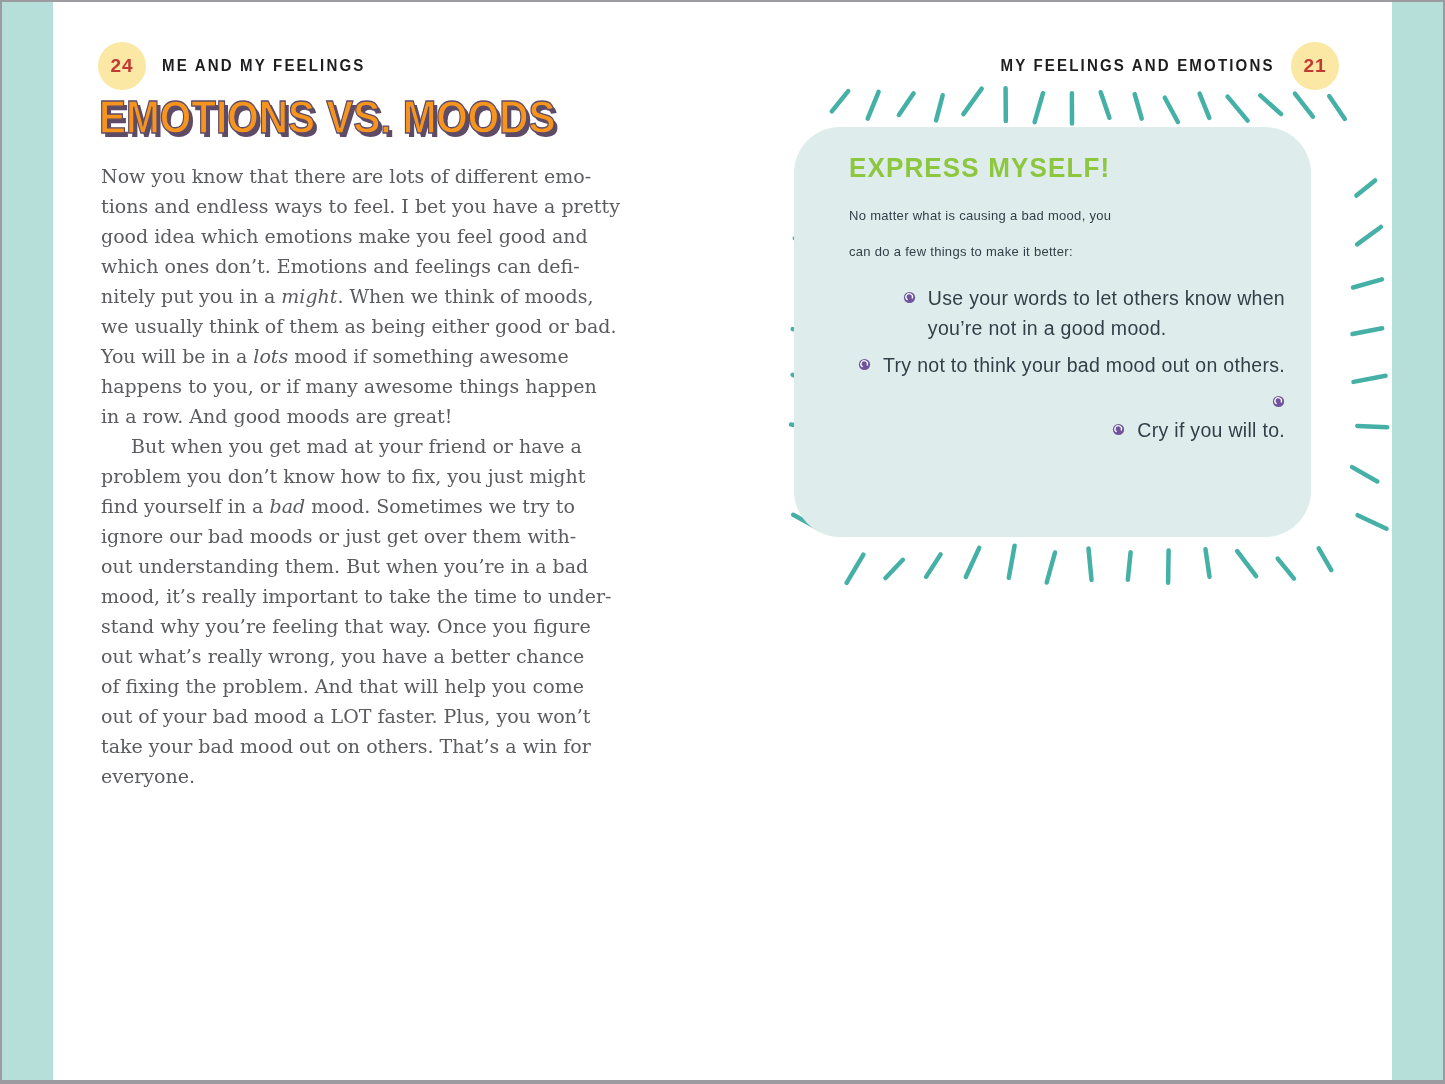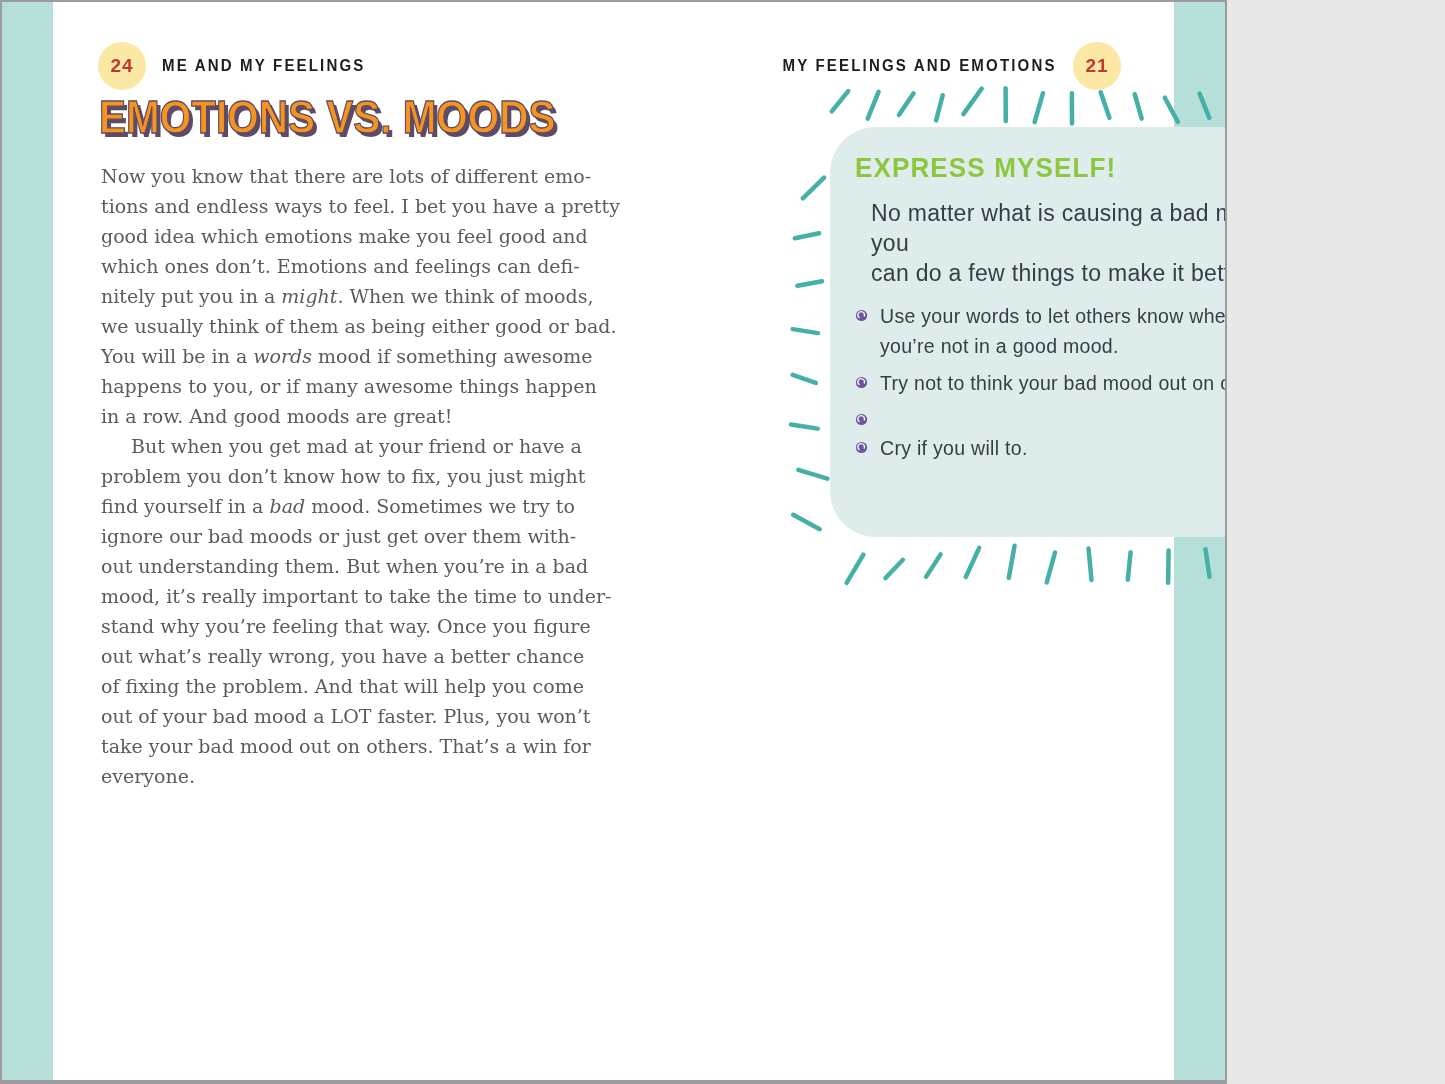--- a/index.html
+++ b/index.html
@@ -1,18 +1,18 @@
 <!DOCTYPE html>
 <html style="--edge-strip: #b6dfda; --accent-teal: #45b0a6; --callout-bg: #deeceb; --callout-title: #8dc63f; --heading-orange: #f7941e; --heading-shadow: #5d4b67; --page-number-red: #c03a31; --badge-yellow: #fae8a4; --body-text: #5a5b5e; --callout-text: #333f48; --bullet-purple: #6f549b;"><head>
 <meta charset="utf-8">
 <style>
   html,body{margin:0;padding:0;background:#e8e8e8;}
   .sheet{
     position:relative;
-    width:1227px;height:1084px;
+    width:1445px;height:1084px;
     box-sizing:border-box;
     background:#ffffff;
     border:2px solid #9b9ba0;
     border-bottom-width:4px;
     overflow:hidden;
     font-family:"Liberation Sans", sans-serif;
   }
   .strip{position:absolute;top:0;bottom:0;width:51px;background:var(--edge-strip,#b6dfda);}
   .strip.left{left:0;}
   .strip.right{right:0;}
@@ -51,40 +51,41 @@
     font-family:"DejaVu Serif", serif;
     font-size:19px;line-height:30px;
     color:var(--body-text,#5a5b5e);
   }
   .body p{margin:0;white-space:pre-line;}
   .body p + p{text-indent:30px;}
   .body em{font-style:italic;}
 
   
   .callout{
-    position:absolute;left:828px;top:125px;width:517px;height:410px;
+    position:absolute;left:792px;top:125px;width:517px;height:410px;
     background:var(--callout-bg,#deeceb);
     border-radius:46px;
     box-sizing:border-box;
-    padding:25px 26px 0 25px;
+    padding:25px 26px 0 55px;
   }
   .callout h2{
     margin:0;font-size:28px;font-weight:800;letter-spacing:1.2px;
     color:var(--callout-title,#8dc63f);
     transform:scaleX(.93);transform-origin:left top;white-space:nowrap;
   }
   .callout .intro{
-    margin:14px 16px 0;font-size:23px;line-height:30px;letter-spacing:.3px;
+    margin:14px 0 0;font-size:13px;line-height:36px;letter-spacing:.3px;
     color:var(--callout-text,#333f48);white-space:pre-line;
   }
   .callout ul{list-style:none;margin:13px 0 0;padding:0;}
   .callout li{
     display:flex;gap:12px;margin-bottom:7px;
     font-size:19.5px;line-height:30px;letter-spacing:.3px;
     color:var(--callout-text,#333f48);
+    justify-content:flex-end;
   }
   .callout li .btxt{white-space:pre-line;}
   .bullet-dot{flex:0 0 auto;width:13px;height:13px;margin-top:8px;}
 
   .dashes{position:absolute;left:768px;top:68px;pointer-events:none;}
 </style>
 </head>
 <body>
 
 <div class="sheet">
@@ -101,21 +102,21 @@
 
   <h1 class="title">EMOTIONS VS. MOODS</h1>
 
   <div class="body" id="body-paragraphs">
       <p><span>Now you know that there are lots of different emo-
 tions and endless ways to feel. I bet you have a pretty
 good idea which emotions make you feel good and
 which ones don’t. Emotions and feelings can defi-
 nitely put you in a </span><em>might</em><span>. When we think of moods,
 we usually think of them as being either good or bad.
-You will be in a </span><em>words</em><span> mood if something awesome
+You will be in a </span><em>lots</em><span> mood if something awesome
 happens to you, or if many awesome things happen
 in a row. And good moods are great!</span></p>
       <p><span>But when you get mad at your friend or have a
 problem you don’t know how to fix, you just might
 find yourself in a </span><em>bad</em><span> mood. Sometimes we try to
 ignore our bad moods or just get over them with-
 out understanding them. But when you’re in a bad
 mood, it’s really important to take the time to under-
 stand why you’re feeling that way. Once you figure
 out what’s really wrong, you have a better chance

